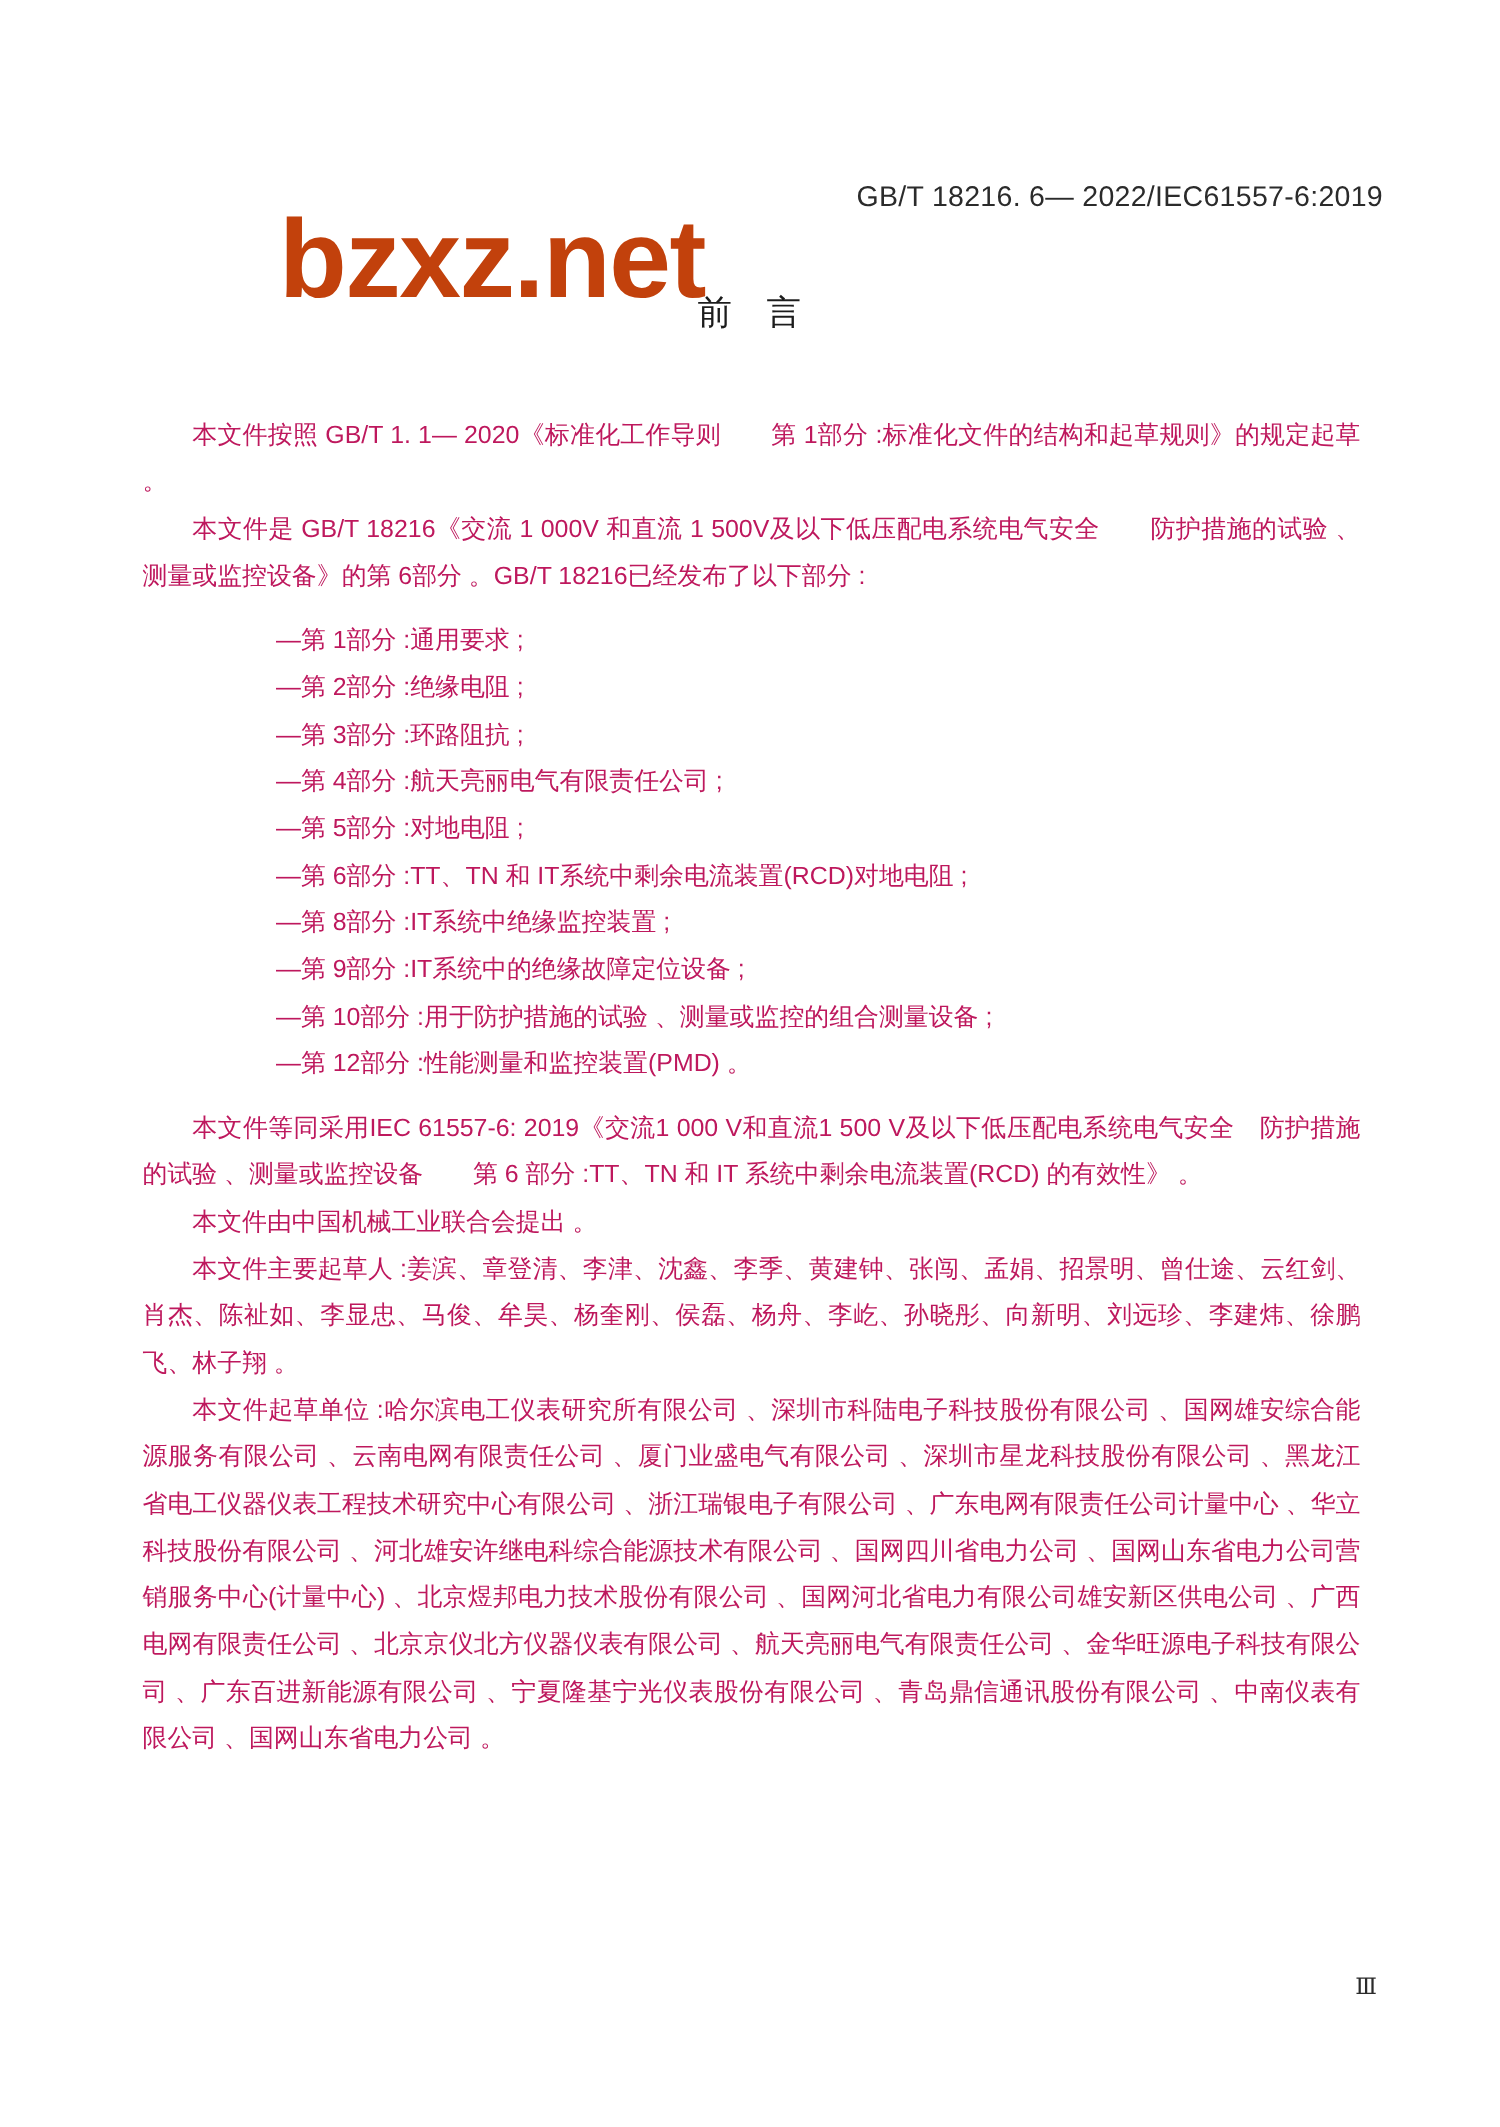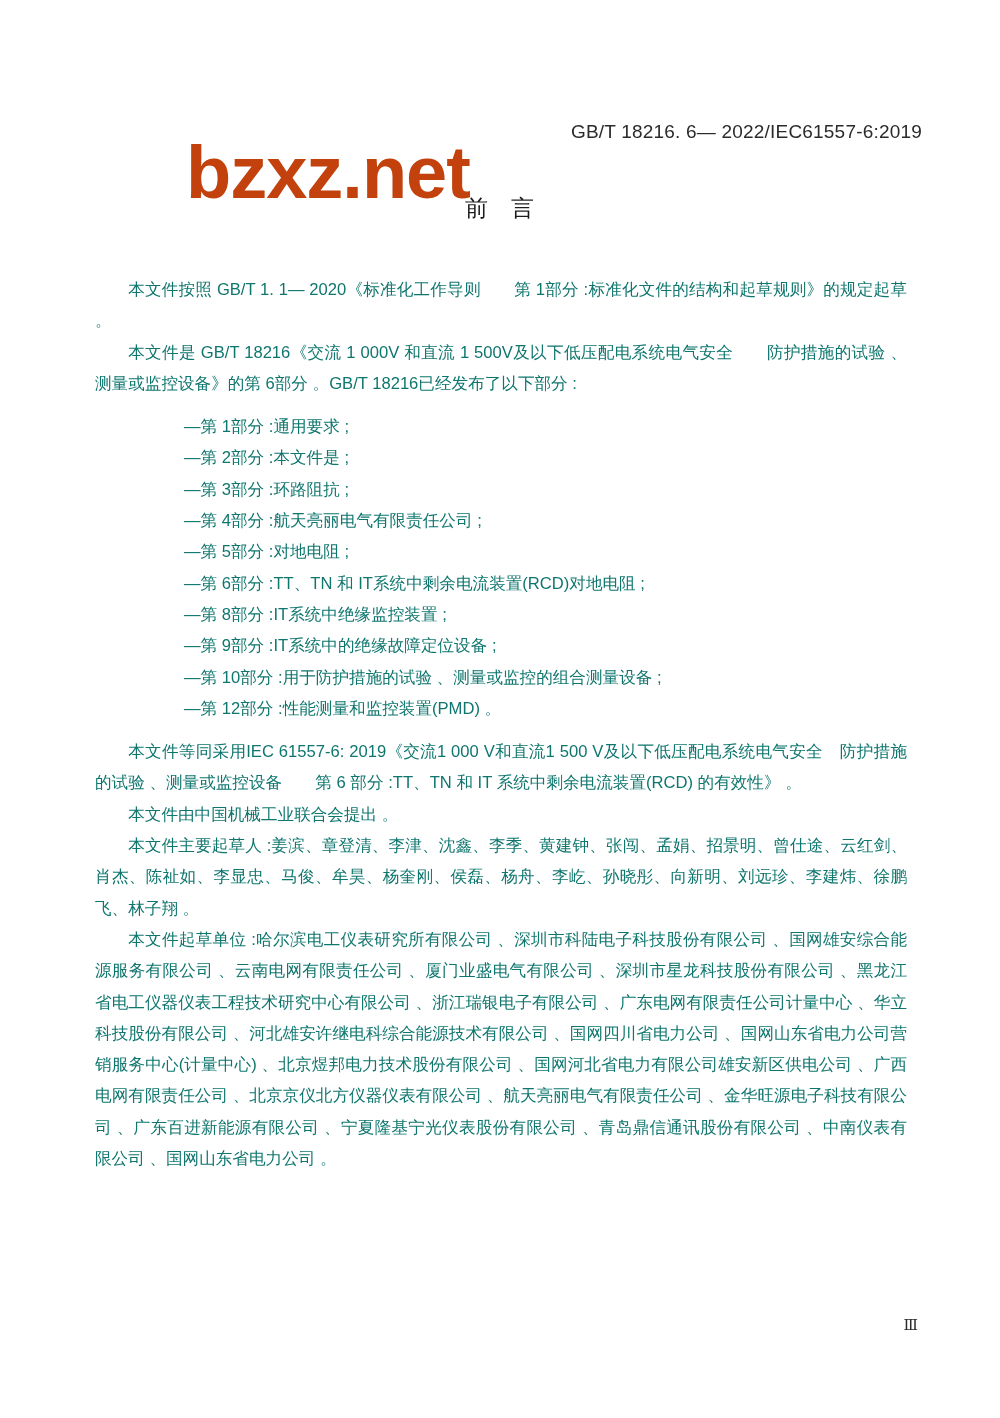--- a/index.html
+++ b/index.html
@@ -58,21 +58,21 @@
   }
   .section-title .ch-gap { display: inline-block; width: 22px; }
   
   .content {
     position: absolute;
     top: 274px;
     left: 95px;
     width: 812px;
     font-size: 16.6px;
     line-height: 31.3px;
-    color: #0f766e;
+    color: #be185d;
     text-align: justify;
     text-justify: inter-character;
   }
   p.para {
     margin: 0;
     text-indent: 2em;
     text-align: justify;
     text-justify: inter-character;
   }
   ul.part-list {
@@ -113,21 +113,21 @@
   </div>
 
   <div class="content">
 
     <p class="para blk-1">本文件按照 GB/T 1. 1— 2020《标准化工作导则　　第 1部分 :标准化文件的结构和起草规则》的规定起草 。</p>
 
     <p class="para">本文件是 GB/T 18216《交流 1 000V 和直流 1 500V及以下低压配电系统电气安全　　防护措施的试验 、测量或监控设备》的第 6部分 。GB/T 18216已经发布了以下部分 :</p>
 
     <ul class="part-list blk-list">
       <li>—第 1部分 :通用要求 ;</li>
-      <li>—第 2部分 :本文件是 ;</li>
+      <li>—第 2部分 :绝缘电阻 ;</li>
       <li>—第 3部分 :环路阻抗 ;</li>
       <li>—第 4部分 :航天亮丽电气有限责任公司 ;</li>
       <li>—第 5部分 :对地电阻 ;</li>
       <li>—第 6部分 :TT、TN 和 IT系统中剩余电流装置(RCD)对地电阻 ;</li>
       <li>—第 8部分 :IT系统中绝缘监控装置 ;</li>
       <li>—第 9部分 :IT系统中的绝缘故障定位设备 ;</li>
       <li>—第 10部分 :用于防护措施的试验 、测量或监控的组合测量设备 ;</li>
       <li>—第 12部分 :性能测量和监控装置(PMD) 。</li>
     </ul>
 

